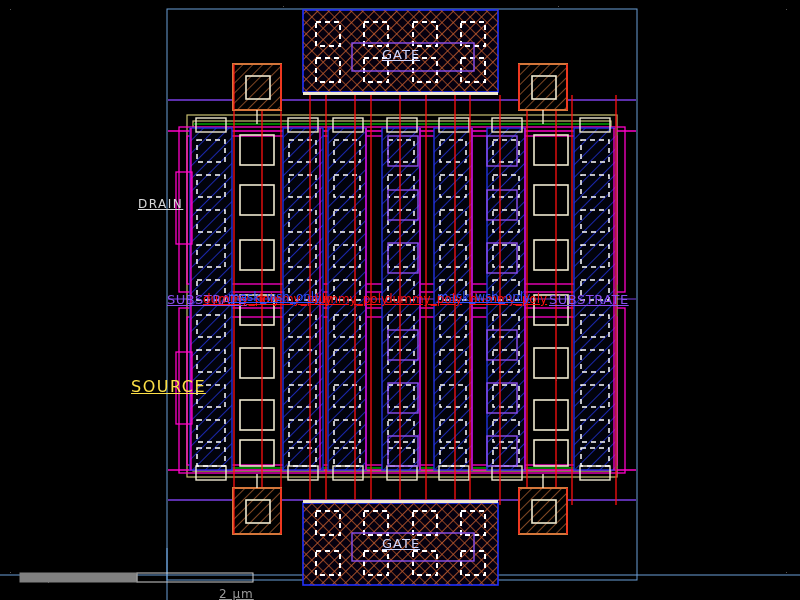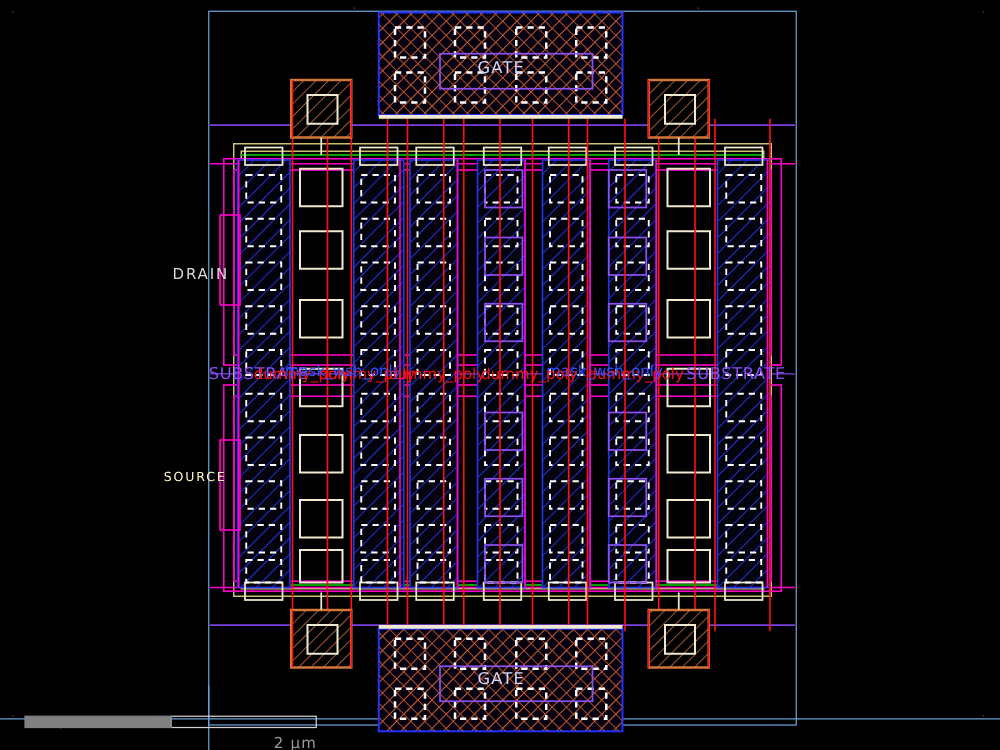--- a/index.html
+++ b/index.html
@@ -1,21 +1,21 @@
 <!DOCTYPE html>
 <html><head>
 <meta charset="utf-8">
 <title>Layout Viewer</title>
 <style>
   html,body{margin:0;padding:0;background:#000;}
   body{width:800px;height:600px;overflow:hidden;
        font-family:"DejaVu Sans",sans-serif;}
   #stage{position:relative;width:800px;height:600px;background:#000;}
   #stage svg{position:absolute;left:0;top:0;}
-  .lbl{position:absolute;white-space:nowrap;pointer-events:none;}
+  .lbl{position:absolute;white-space:nowrap;pointer-events:none;text-decoration:underline;}
 </style>
 </head>
 <body>
 
 <div id="stage">
 
   <svg width="800" height="600" viewBox="0 0 800 600">
     <defs>
 
       <pattern id="hatchGate" width="8" height="8" patternUnits="userSpaceOnUse" patternTransform="rotate(45)">
@@ -348,23 +348,23 @@
       <rect x="20" y="573" width="117" height="9" fill="#808080"></rect>
       <rect x="137" y="573" width="116" height="9" fill="none" stroke="#cfcfcf" stroke-width="1"></rect>
       <rect x="20" y="573" width="117" height="9" fill="none" stroke="#808080" stroke-width="1"></rect>
     </g>
   </svg>
 
   <div class="lbl" style="left:382px;top:47px;color:#cfd6ff;font-size:13px;letter-spacing:1px;">GATE</div>
 
   <div class="lbl" style="left:382px;top:536px;color:#cfd6ff;font-size:13px;letter-spacing:1px;">GATE</div>
 
-  <div class="lbl" style="left:138px;top:212px;color:#d8d8d8;font-size:12px;letter-spacing:1.5px;">DRAIN</div>
-
-  <div class="lbl" style="left:131px;top:377px;color:#fef9c3;font-size:10px;letter-spacing:1.5px;">SOURCE</div>
+  <div class="lbl" style="left:138px;top:197px;color:#d8d8d8;font-size:12px;letter-spacing:1.5px;">DRAIN</div>
+
+  <div class="lbl" style="left:131px;top:377px;color:#fde047;font-size:16px;letter-spacing:1.5px;">SOURCE</div>
 
   <div class="lbl" style="left:167px;top:292px;color:#8b4ff0;font-size:13px;letter-spacing:0.5px;">SUBSTRATE</div>
 
   <div class="lbl" style="left:549px;top:292px;color:#8b4ff0;font-size:13px;letter-spacing:0.5px;">SUBSTRATE</div>
 
   <div class="lbl" style="left:203px;top:292px;color:#ff1010;font-size:12px;">dummy_poly</div>
   <div class="lbl" style="left:255px;top:292px;color:#ff1010;font-size:12px;">dummy_poly</div>
   <div class="lbl" style="left:311px;top:292px;color:#ff1010;font-size:12px;">dummy_poly</div>
   <div class="lbl" style="left:470px;top:292px;color:#ff1010;font-size:12px;">dummy_poly</div>
 

